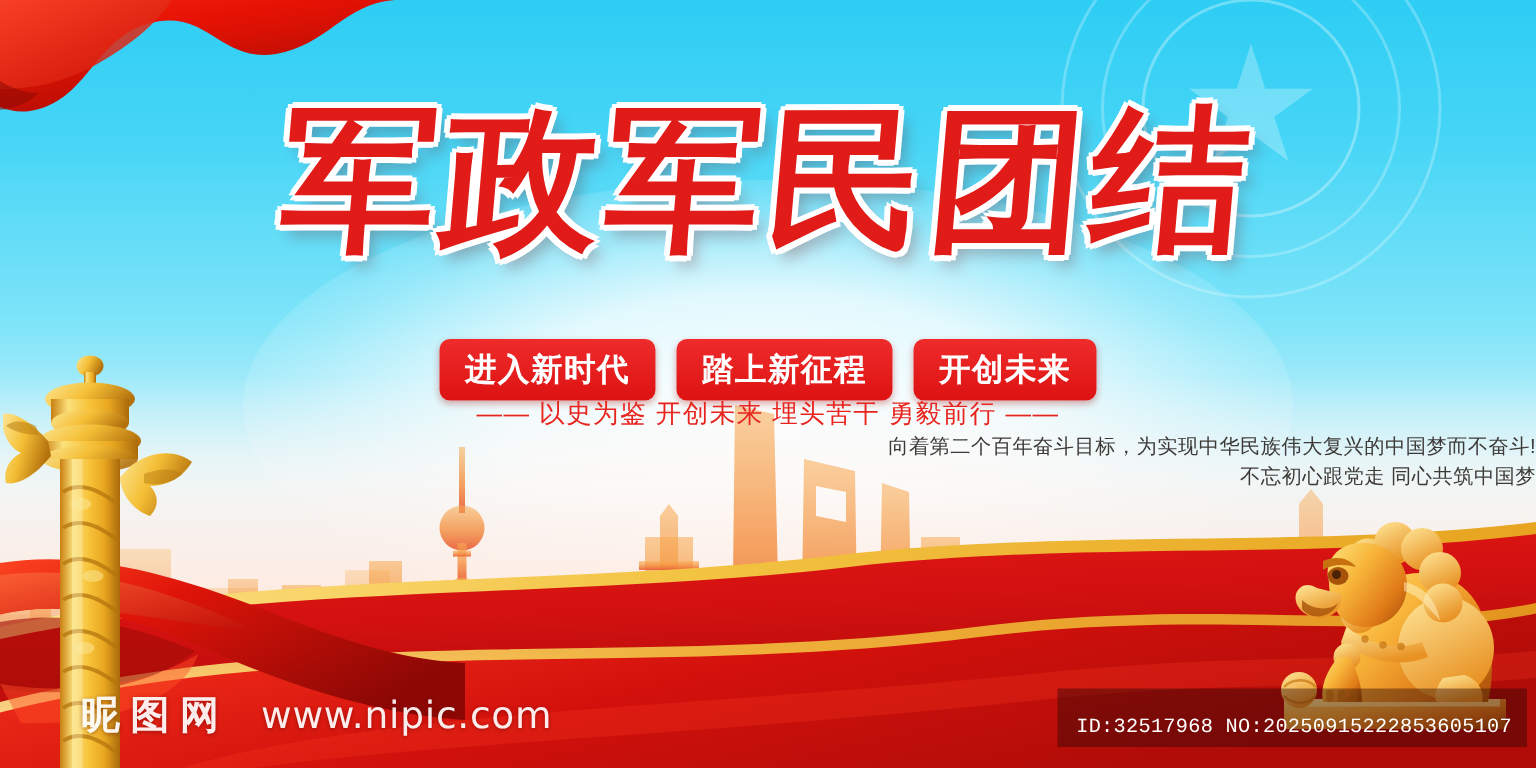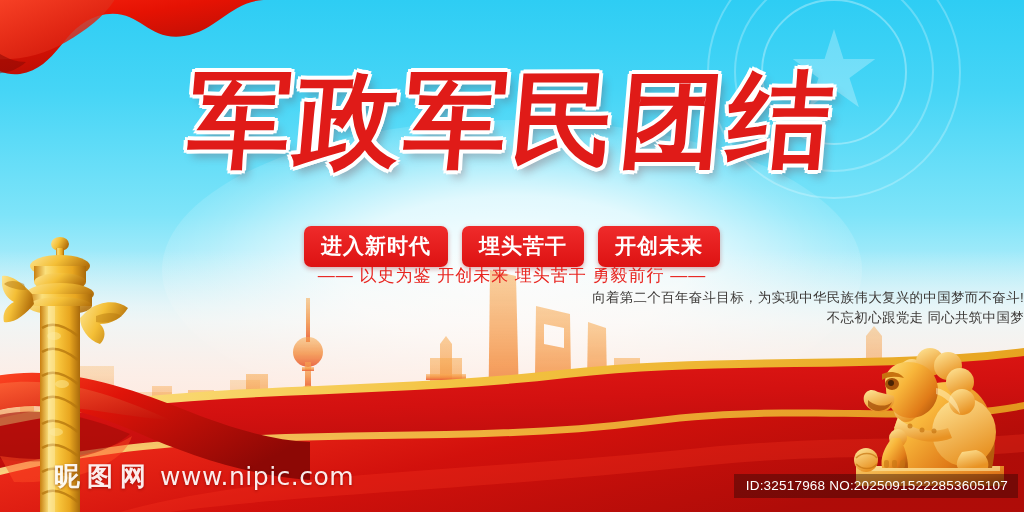--- a/index.html
+++ b/index.html
@@ -101,34 +101,34 @@
 
   
   .subtext{
     position:absolute;left:0;right:0;top:288px;text-align:right;
     color:#3d3a38;font-size:13.5px;line-height:20px;letter-spacing:.3px;
   }
   .subtext div{white-space:nowrap;}
 
   
   .watermark{
-    position:absolute;left:54px;bottom:18px;display:flex;align-items:baseline;gap:7px;
+    position:absolute;left:54px;bottom:18px;display:flex;align-items:baseline;gap:21px;
     color:#fff;opacity:.92;
     text-shadow:0 1px 3px rgba(90,0,0,.5);
   }
   .wm-cn{font-size:26px;font-weight:bold;letter-spacing:7px;font-family:"DejaVu Sans",sans-serif;}
   .wm-url{font-size:25px;letter-spacing:.5px;font-family:"DejaVu Sans","Liberation Sans",sans-serif;}
 
   
   .idbadge{
     position:absolute;right:6px;bottom:14px;
     background:rgba(40,8,4,.42);
     color:#fff;font-size:13.5px;letter-spacing:.2px;
-    padding:4px 10px 5px 12px;
-    font-family:Liberation Sans, sans-serif;
+    padding:19px 10px 5px 12px;
+    font-family:Liberation Mono, monospace;
     white-space:nowrap;
   }
 </style>
 </head>
 <body>
 
 <div id="stage">
 
   <div class="sky-glow"></div>
 
@@ -411,21 +411,21 @@
       </g>
 
       <path d="M100,62 C112,64 122,74 124,88 C116,78 108,70 100,68 Z" fill="#fff3c4" opacity=".5"></path>
     </svg>
   </div>
 
   <div class="title">军政军民团结</div>
 
   <div class="pills">
     <div class="pill">进入新时代</div>
-    <div class="pill">埋头苦干</div>
+    <div class="pill">踏上新征程</div>
     <div class="pill">开创未来</div>
   </div>
 
   <div class="slogan">—— 以史为鉴 开创未来 埋头苦干 勇毅前行 ——</div>
 
   <div class="subtext">
     <div>向着第二个百年奋斗目标，为实现中华民族伟大复兴的中国梦而不奋斗!</div>
     <div>不忘初心跟党走 同心共筑中国梦</div>
   </div>
 

